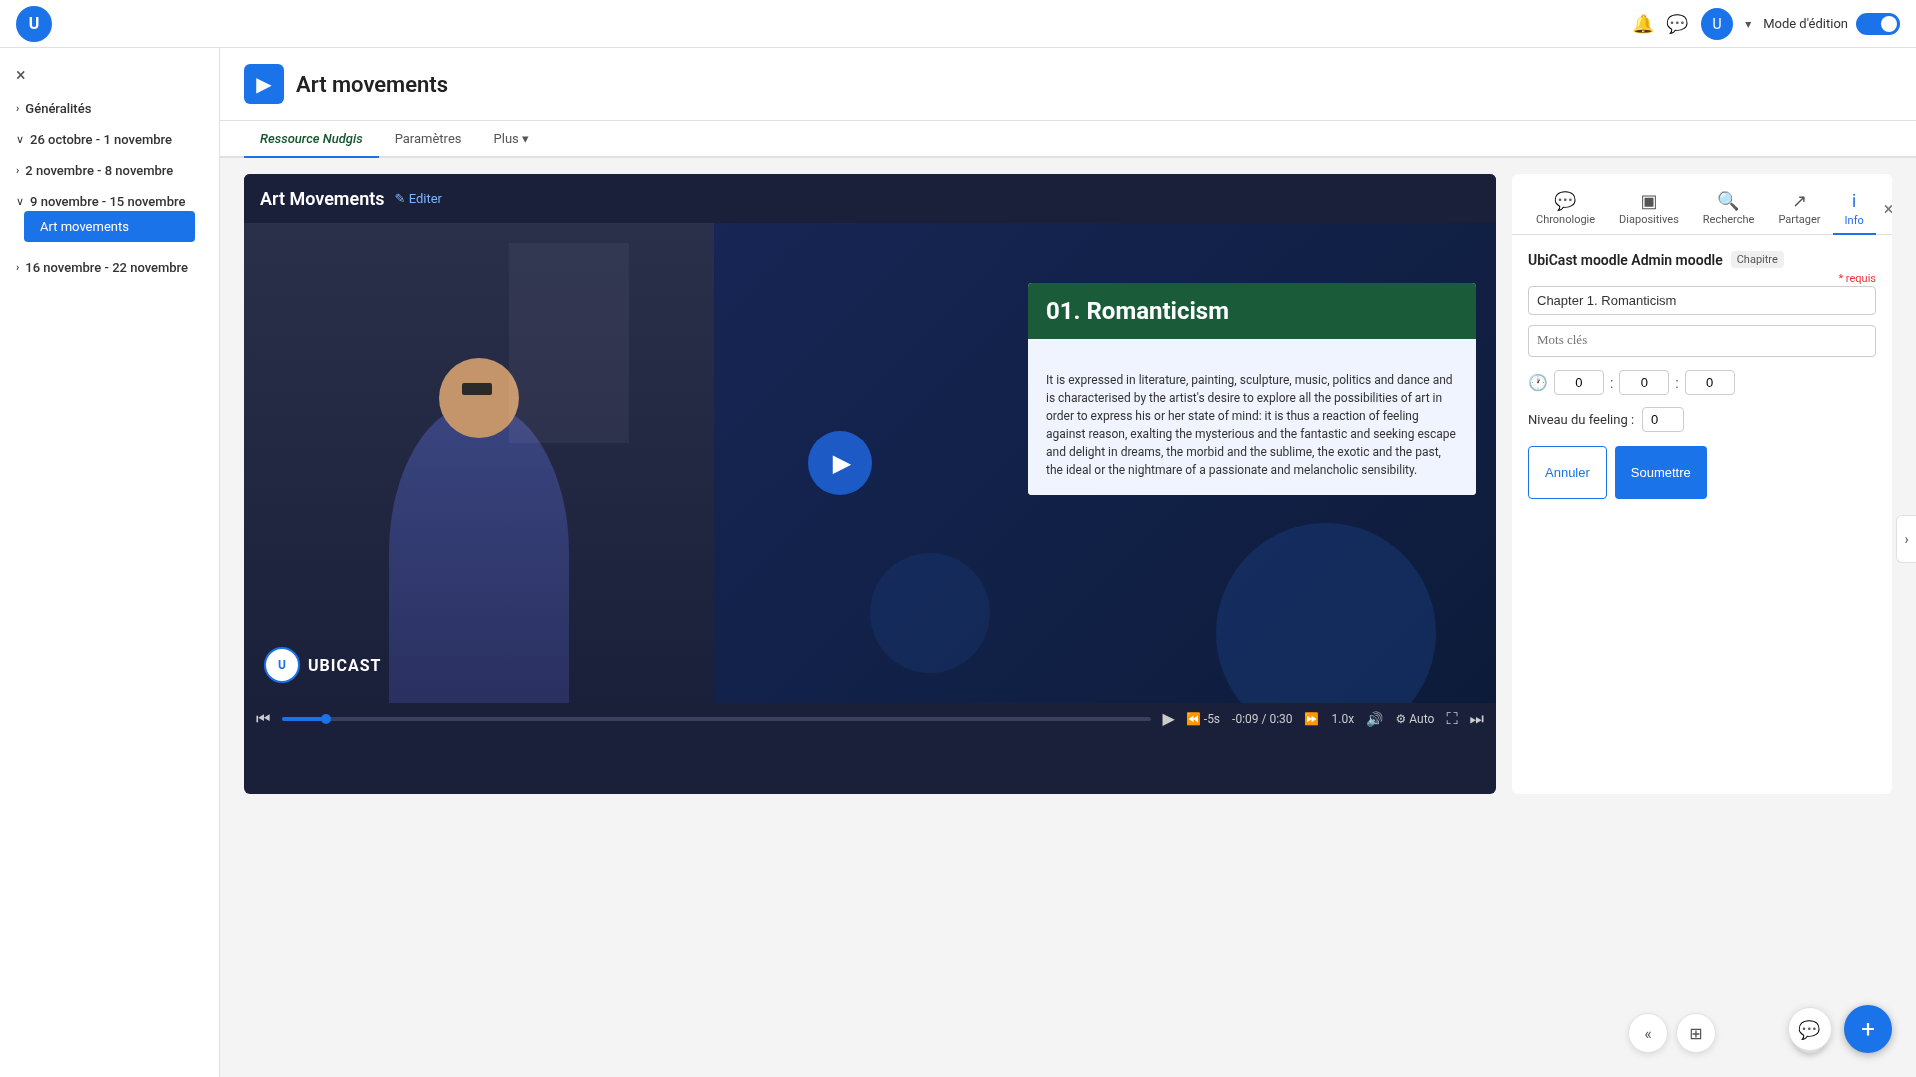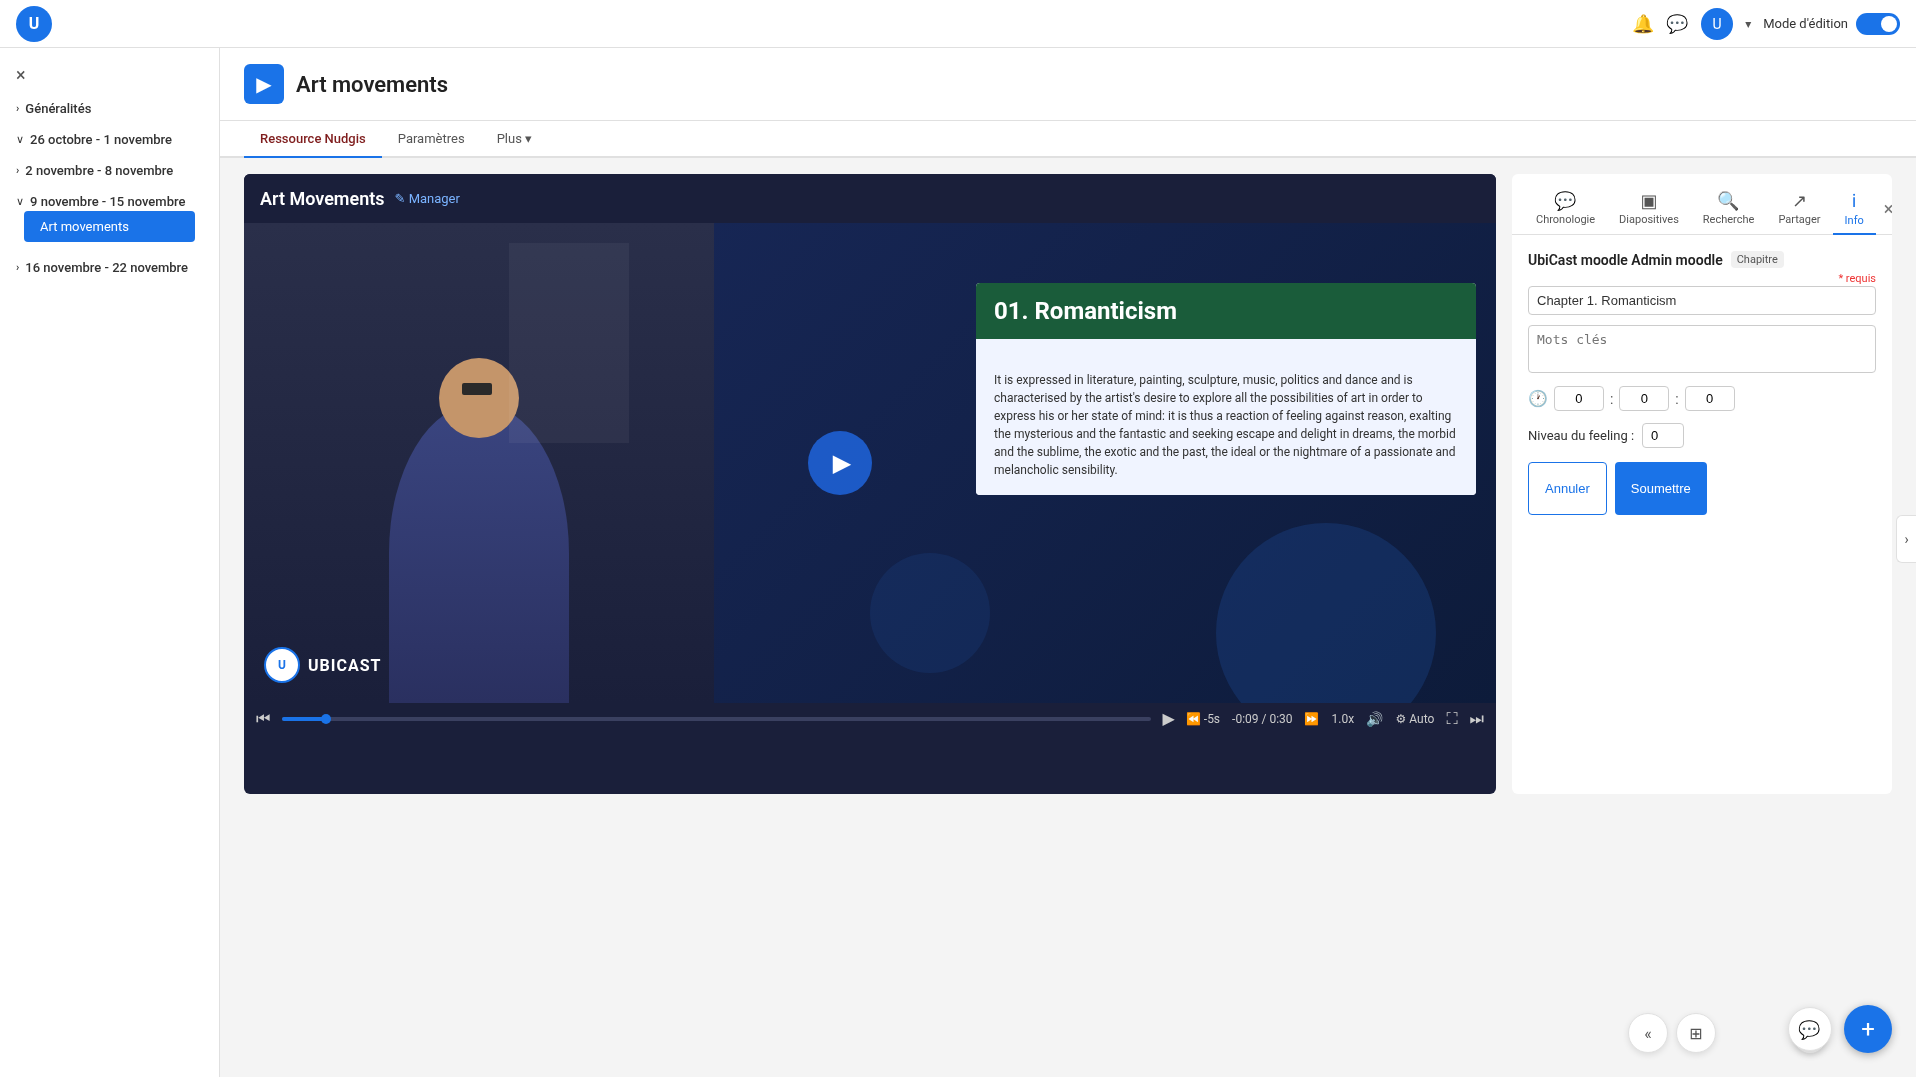--- a/index.html
+++ b/index.html
@@ -133,23 +133,24 @@
     }
     .tab {
       padding: 10px 16px;
       font-size: 13px;
       color: #555;
       cursor: pointer;
       border-bottom: 2px solid transparent;
       margin-bottom: -2px;
     }
     .tab.active {
-      color: #7f1d1d;
+      color: #14532d;
       border-bottom-color: #1a73e8;
       font-weight: 500;
+      font-style: italic;
     }
 
     
     .video-section {
       padding: 16px 24px;
       display: flex;
       gap: 16px;
     }
 
     
@@ -230,21 +231,21 @@
       display: flex; align-items: center; justify-content: center;
       color: #1a73e8; font-weight: bold; font-size: 12px;
       background: #fff;
     }
     .ubicast-text { color: #fff; font-weight: bold; font-size: 16px; letter-spacing: 1px; }
 
     
     .slide-overlay {
       position: absolute;
       top: 60px; right: 20px;
-      width: 500px;
+      width: 448px;
       background: rgba(255,255,255,0.95);
       border-radius: 4px;
       overflow: hidden;
     }
     .slide-title-box {
       background: #1a5c3a;
       padding: 14px 18px;
     }
     .slide-title-text {
       color: #fff; font-size: 24px; font-weight: bold;
@@ -449,21 +450,21 @@
       width: 40px; height: 40px;
       border-radius: 50%;
       background: #fff;
       border: 1px solid #e0e0e0;
       display: flex; align-items: center; justify-content: center;
       cursor: pointer; color: #555; font-size: 16px;
       box-shadow: 0 2px 6px rgba(0,0,0,0.1);
     }
 
     textarea.info-input {
-      height: 48px; resize: none;
+      height: 32px; resize: none; font-family: Liberation Serif, serif;
     }
   </style>
 </head>
 <body>
 
 <nav class="navbar">
   <div class="navbar-logo">
     <span>U</span>
   </div>
   <div class="navbar-right">
@@ -532,21 +533,21 @@
       <div class="tab">Paramètres</div>
       <div class="tab">Plus ▾</div>
     </div>
 
     <div class="video-section">
 
       <div class="video-container">
 
         <div class="video-header">
           <span class="video-title-text">Art Movements</span>
-          <span class="edit-link">✎ Manager</span>
+          <span class="edit-link">✎ Editer</span>
         </div>
 
         <div class="video-preview">
           <div class="video-bg-circles"></div>
           <div class="video-bg-circle2"></div>
           <div class="teal-triangle"></div>
 
           <div class="presenter-box">
             <div class="presenter-img">
 

